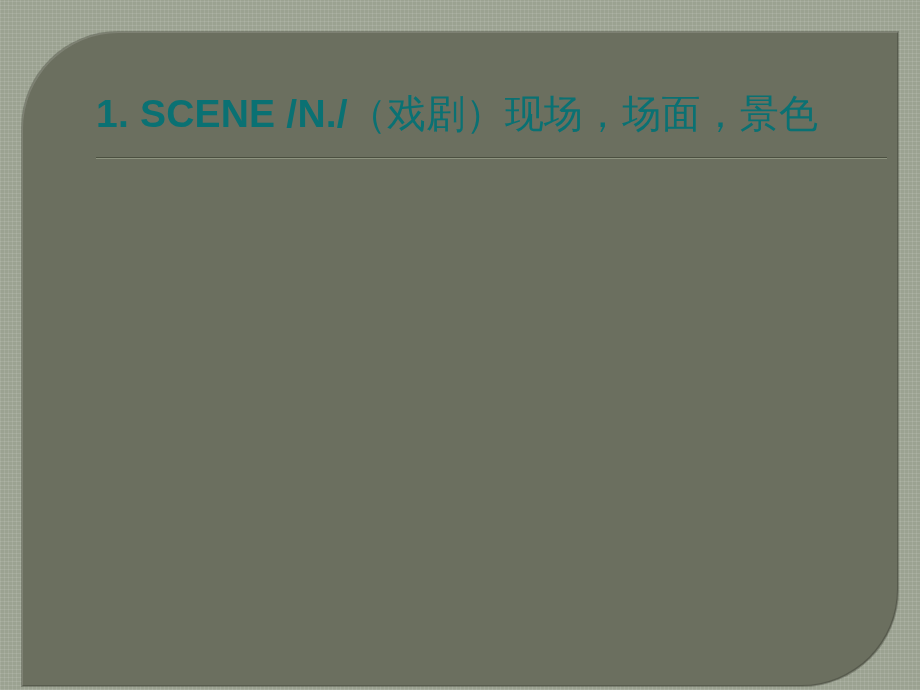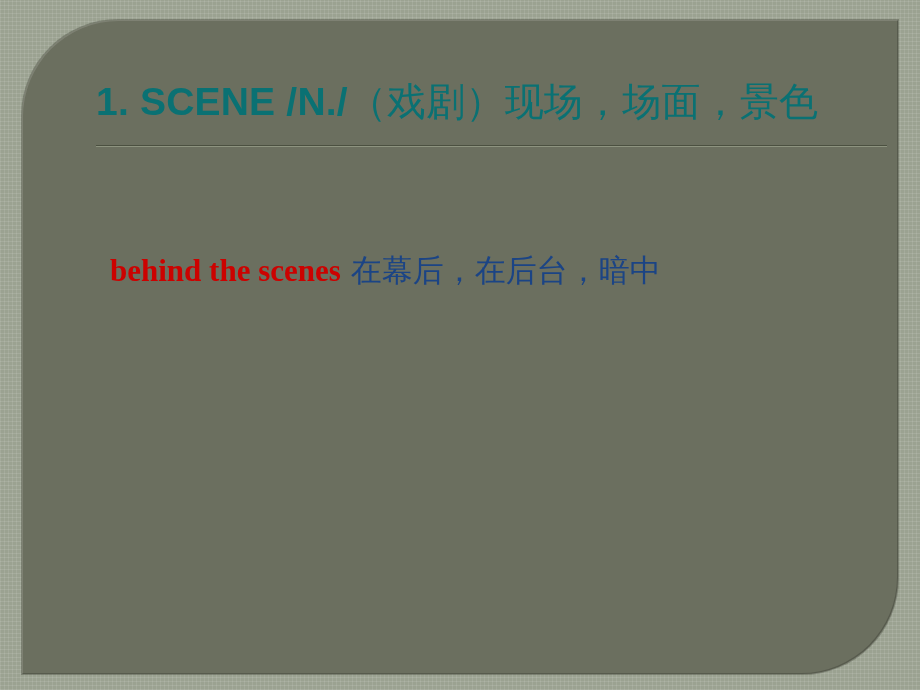--- a/index.html
+++ b/index.html
@@ -31,21 +31,21 @@
     background-image:
       repeating-linear-gradient(0deg, rgba(255,255,255,0.10) 0 1px, rgba(0,0,0,0.0) 1px 4px),
       repeating-linear-gradient(90deg, rgba(255,255,255,0.09) 0 1px, rgba(0,0,0,0.0) 1px 4px);
     pointer-events: none;
   }
 
   
   #panel {
     position: absolute;
     left: 22px;
-    top: 20px;
+    top: 32px;
     width: 876px;
     height: 654px;
     background: #6b6f5f;
     border-top-left-radius: 96px;
     border-bottom-right-radius: 96px;
     border-top-right-radius: 0;
     border-bottom-left-radius: 0;
     box-shadow:
       inset 1px 1px 0 rgba(255,255,255,0.13),
       inset -1px -1px 0 rgba(0,0,0,0.18),
@@ -142,21 +142,18 @@
       <h1 id="slide-title"><span class="lat">1. SCENE /N./</span><span class="han">（戏剧）现场，场面，景色</span></h1>
     </div>
 
     <div id="title-rule">
       <div class="rule-dark"></div>
       <div class="rule-light"></div>
     </div>
 
     <div id="body-block">
 
-      <p class="entry">
-        <span class="term">behind the scenes</span><span class="gloss">在幕后，在后台，暗中</span>
-      </p>
 
 
     </div>
 
   </div>
 </div>
 
 </body></html>

